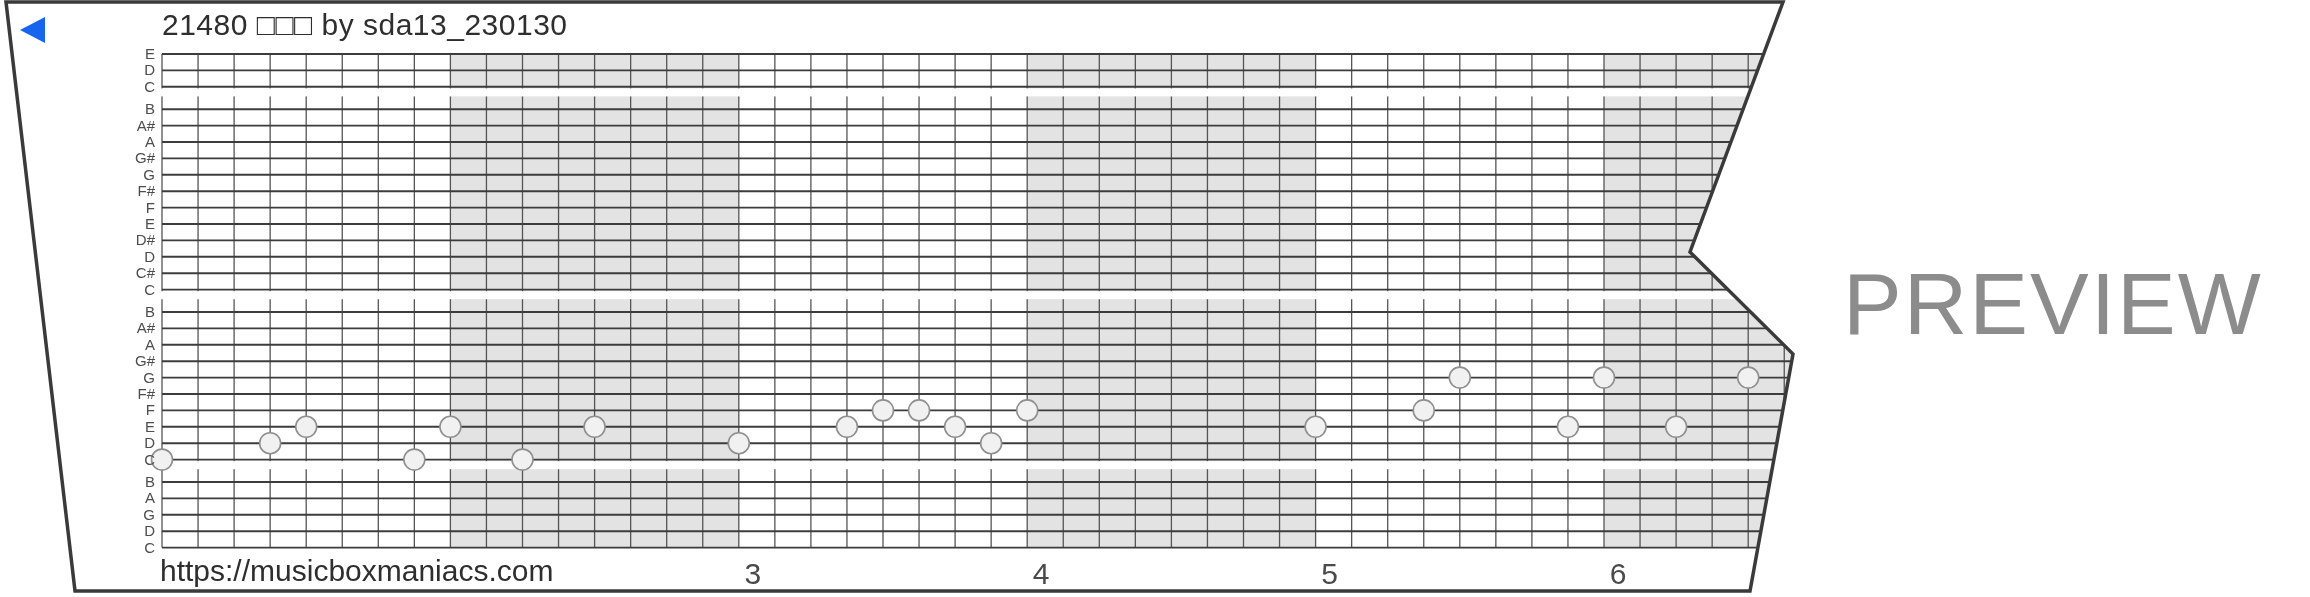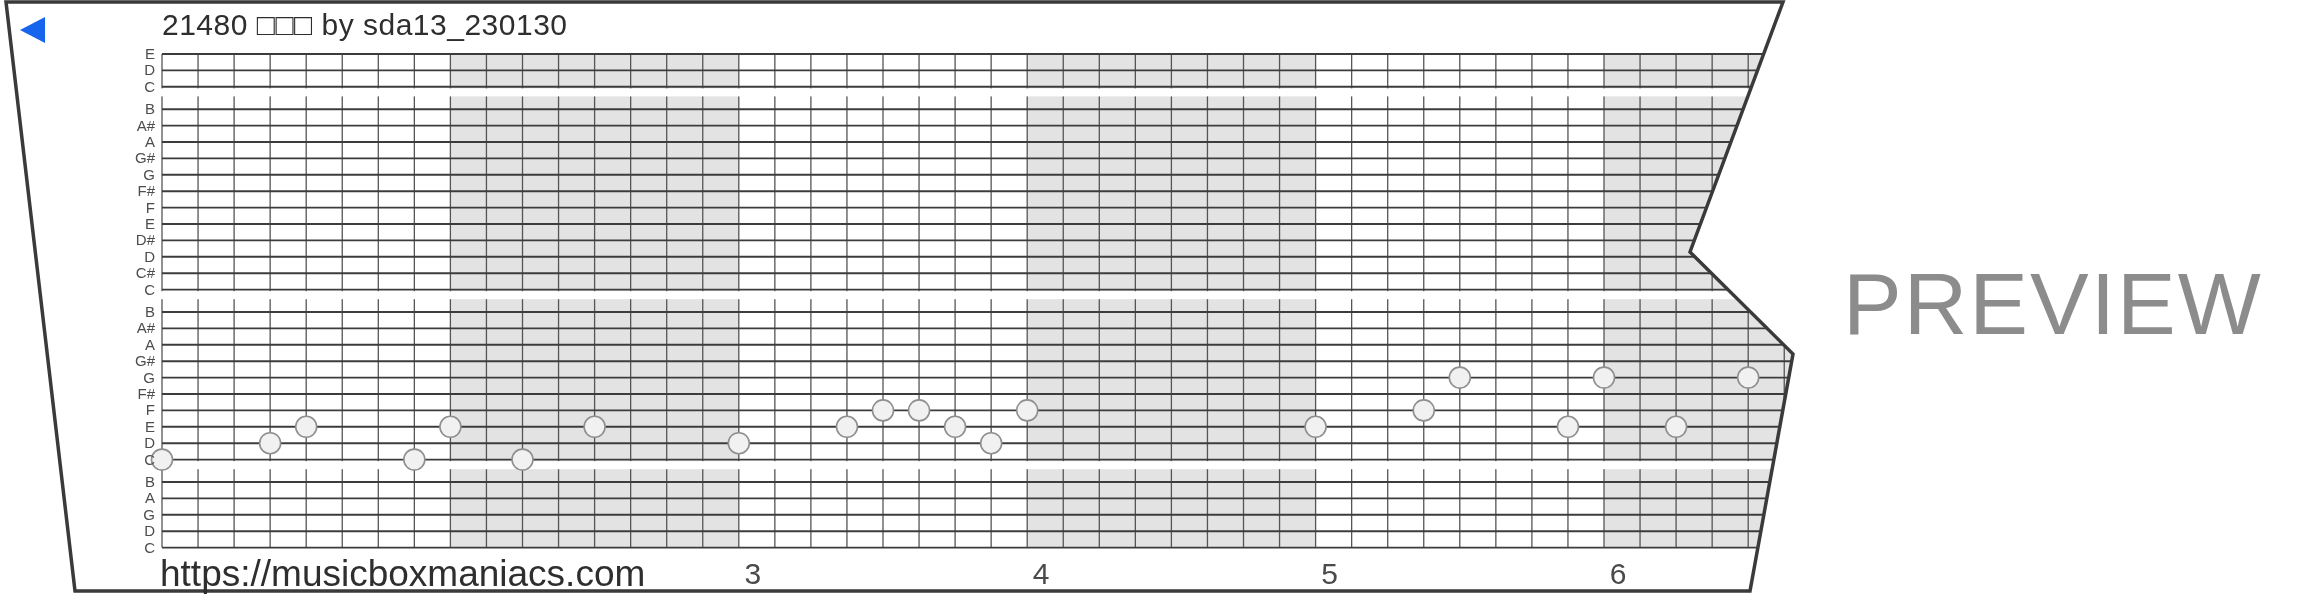--- a/index.html
+++ b/index.html
@@ -1,21 +1,21 @@
 <!DOCTYPE html>
 <html><head>
 <meta charset="utf-8">
 <style>
   html,body{margin:0;padding:0;background:#ffffff;}
   body{position:relative;width:2310px;height:597px;overflow:hidden;
        font-family:"Liberation Sans","DejaVu Sans",sans-serif;}
   #strip-svg{position:absolute;left:0;top:0;}
   .title{position:absolute;left:162px;top:8px;font-size:30px;line-height:1.1;
          color:#2e2e2e;letter-spacing:0.5px;white-space:nowrap;}
-  .url{position:absolute;left:160px;top:554px;font-size:37px;line-height:1.1;
+  .url{position:absolute;left:160px;top:554px;font-size:30px;line-height:1.1;
        color:#2e2e2e;white-space:nowrap;}
   .preview{position:absolute;left:1843px;top:252px;font-size:88px;line-height:1;
            color:#8c8c8c;letter-spacing:2px;white-space:nowrap;margin-top:8px;}
   .back-btn{position:absolute;left:20px;top:17px;width:0;height:0;cursor:pointer;
             border-top:13px solid transparent;border-bottom:13px solid transparent;
             border-right:25px solid #1765ec;}
   text{font-family:"Liberation Sans","DejaVu Sans",sans-serif;}
 </style>
 </head>
 <body>

